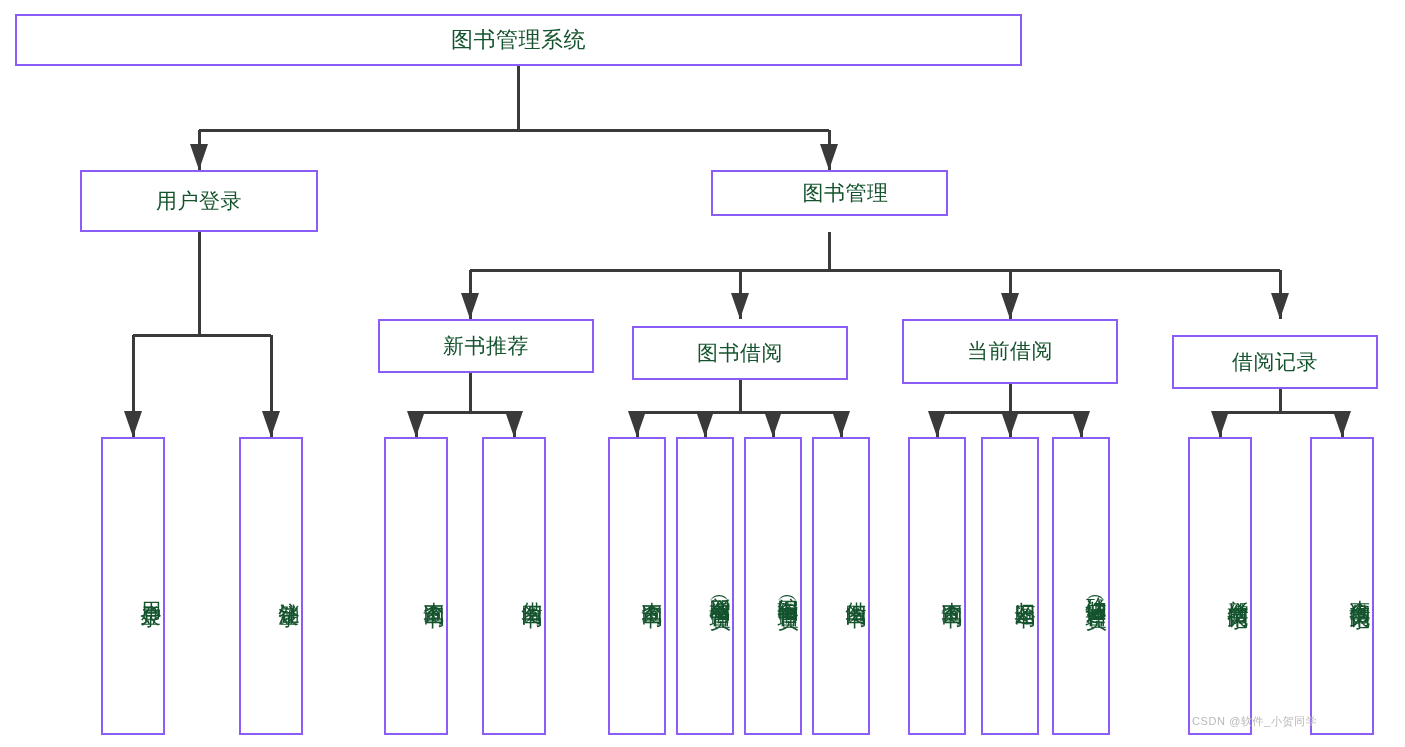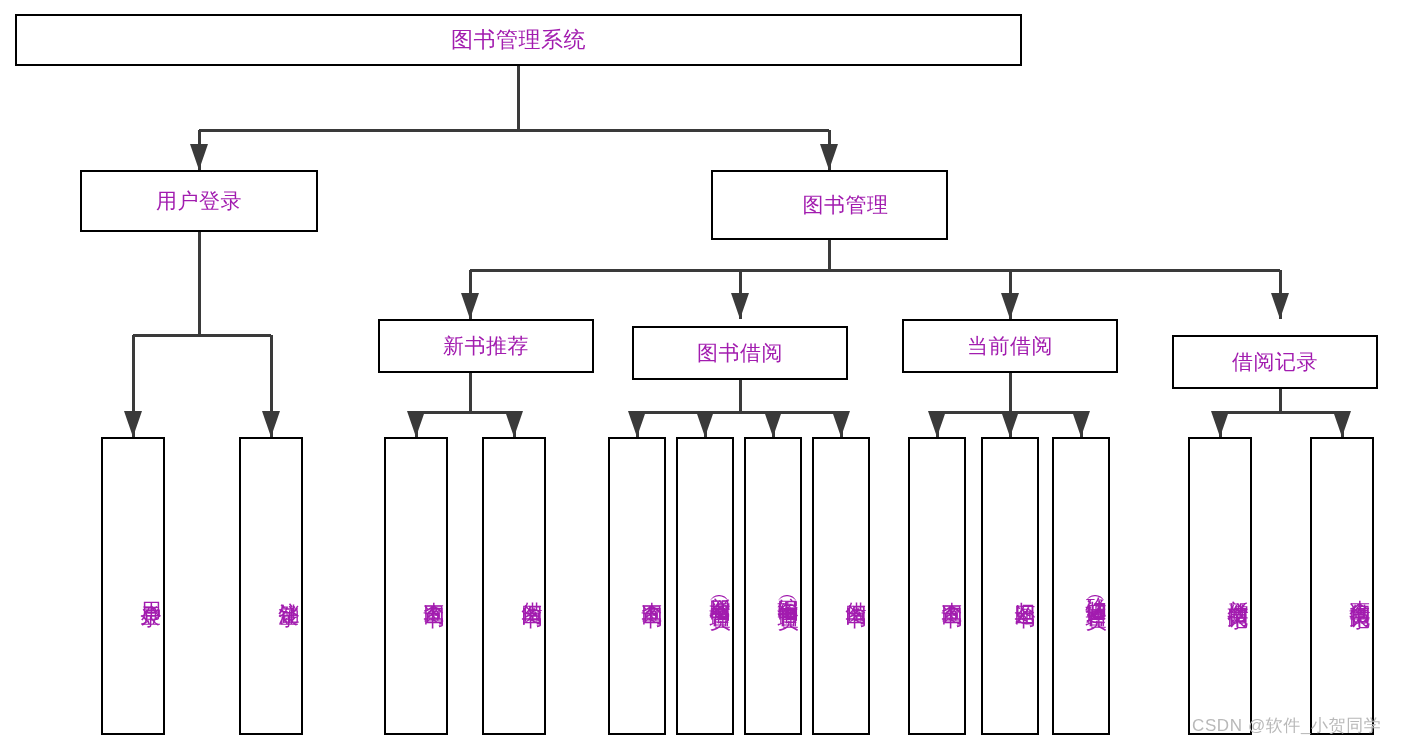--- a/index.html
+++ b/index.html
@@ -23,25 +23,25 @@
     left: 0;
     top: 0;
     width: 1405px;
     height: 747px;
     pointer-events: none;
   }
   .node {
     position: absolute;
     box-sizing: border-box;
     background: #ffffff;
-    border: 2px solid #000000;
+    border: 2px solid #8b5cf6;
     display: flex;
     align-items: center;
     justify-content: center;
-    color: #a21caf;
+    color: #14532d;
     line-height: 1.18;
     letter-spacing: 0.5px;
   }
   .node.horiz {
     font-size: 21px;
   }
   .node.root {
     font-size: 22px;
   }
   .node.vert {
@@ -52,21 +52,21 @@
     align-items: flex-start;
     justify-content: center;
     letter-spacing: 2px;
   }
   .node .cap {
     display: block;
     white-space: nowrap;
   }
   .watermark {
     position: absolute;
-    font-size: 17px;
+    font-size: 11px;
     color: #b9b9b9;
     white-space: nowrap;
     letter-spacing: 0.6px;
   }
 </style>
 </head>
 <body>
 
 <div id="canvas">
   <svg id="wires" viewBox="0 0 1405 747" xmlns="http://www.w3.org/2000/svg">
@@ -123,30 +123,30 @@
       <line x1="1342" y1="412" x2="1342" y2="437" stroke="#3a3a3a" stroke-width="3" shape-rendering="crispEdges"></line>
       <polygon points="1333,411 1351,411 1342,437" fill="#3a3a3a"></polygon>
     </svg>
   <div id="nodes-layer">
       <div class="node horiz root" style="left: 15px; top: 14px; width: 1007px; height: 52px;">
         <span class="cap">图书管理系统</span>
       </div>
       <div class="node horiz" style="left: 80px; top: 170px; width: 238px; height: 62px;">
         <span class="cap">用户登录</span>
       </div>
-      <div class="node horiz" style="left: 711px; top: 170px; width: 237px; height: 70px; padding-left: 32px;">
+      <div class="node horiz" style="left: 711px; top: 170px; width: 237px; height: 46px; padding-left: 32px;">
         <span class="cap">图书管理</span>
       </div>
       <div class="node horiz" style="left: 378px; top: 319px; width: 216px; height: 54px;">
         <span class="cap">新书推荐</span>
       </div>
       <div class="node horiz" style="left: 632px; top: 326px; width: 216px; height: 54px;">
         <span class="cap">图书借阅</span>
       </div>
-      <div class="node horiz" style="left: 902px; top: 319px; width: 216px; height: 54px;">
+      <div class="node horiz" style="left: 902px; top: 319px; width: 216px; height: 65px;">
         <span class="cap">当前借阅</span>
       </div>
       <div class="node horiz" style="left: 1172px; top: 335px; width: 206px; height: 54px;">
         <span class="cap">借阅记录</span>
       </div>
       <div class="node vert" style="left: 101px; top: 437px; width: 64px; height: 298px;">
         <span class="cap">用户登录</span>
       </div>
       <div class="node vert" style="left: 239px; top: 437px; width: 64px; height: 298px;">
         <span class="cap">注销登录</span>

